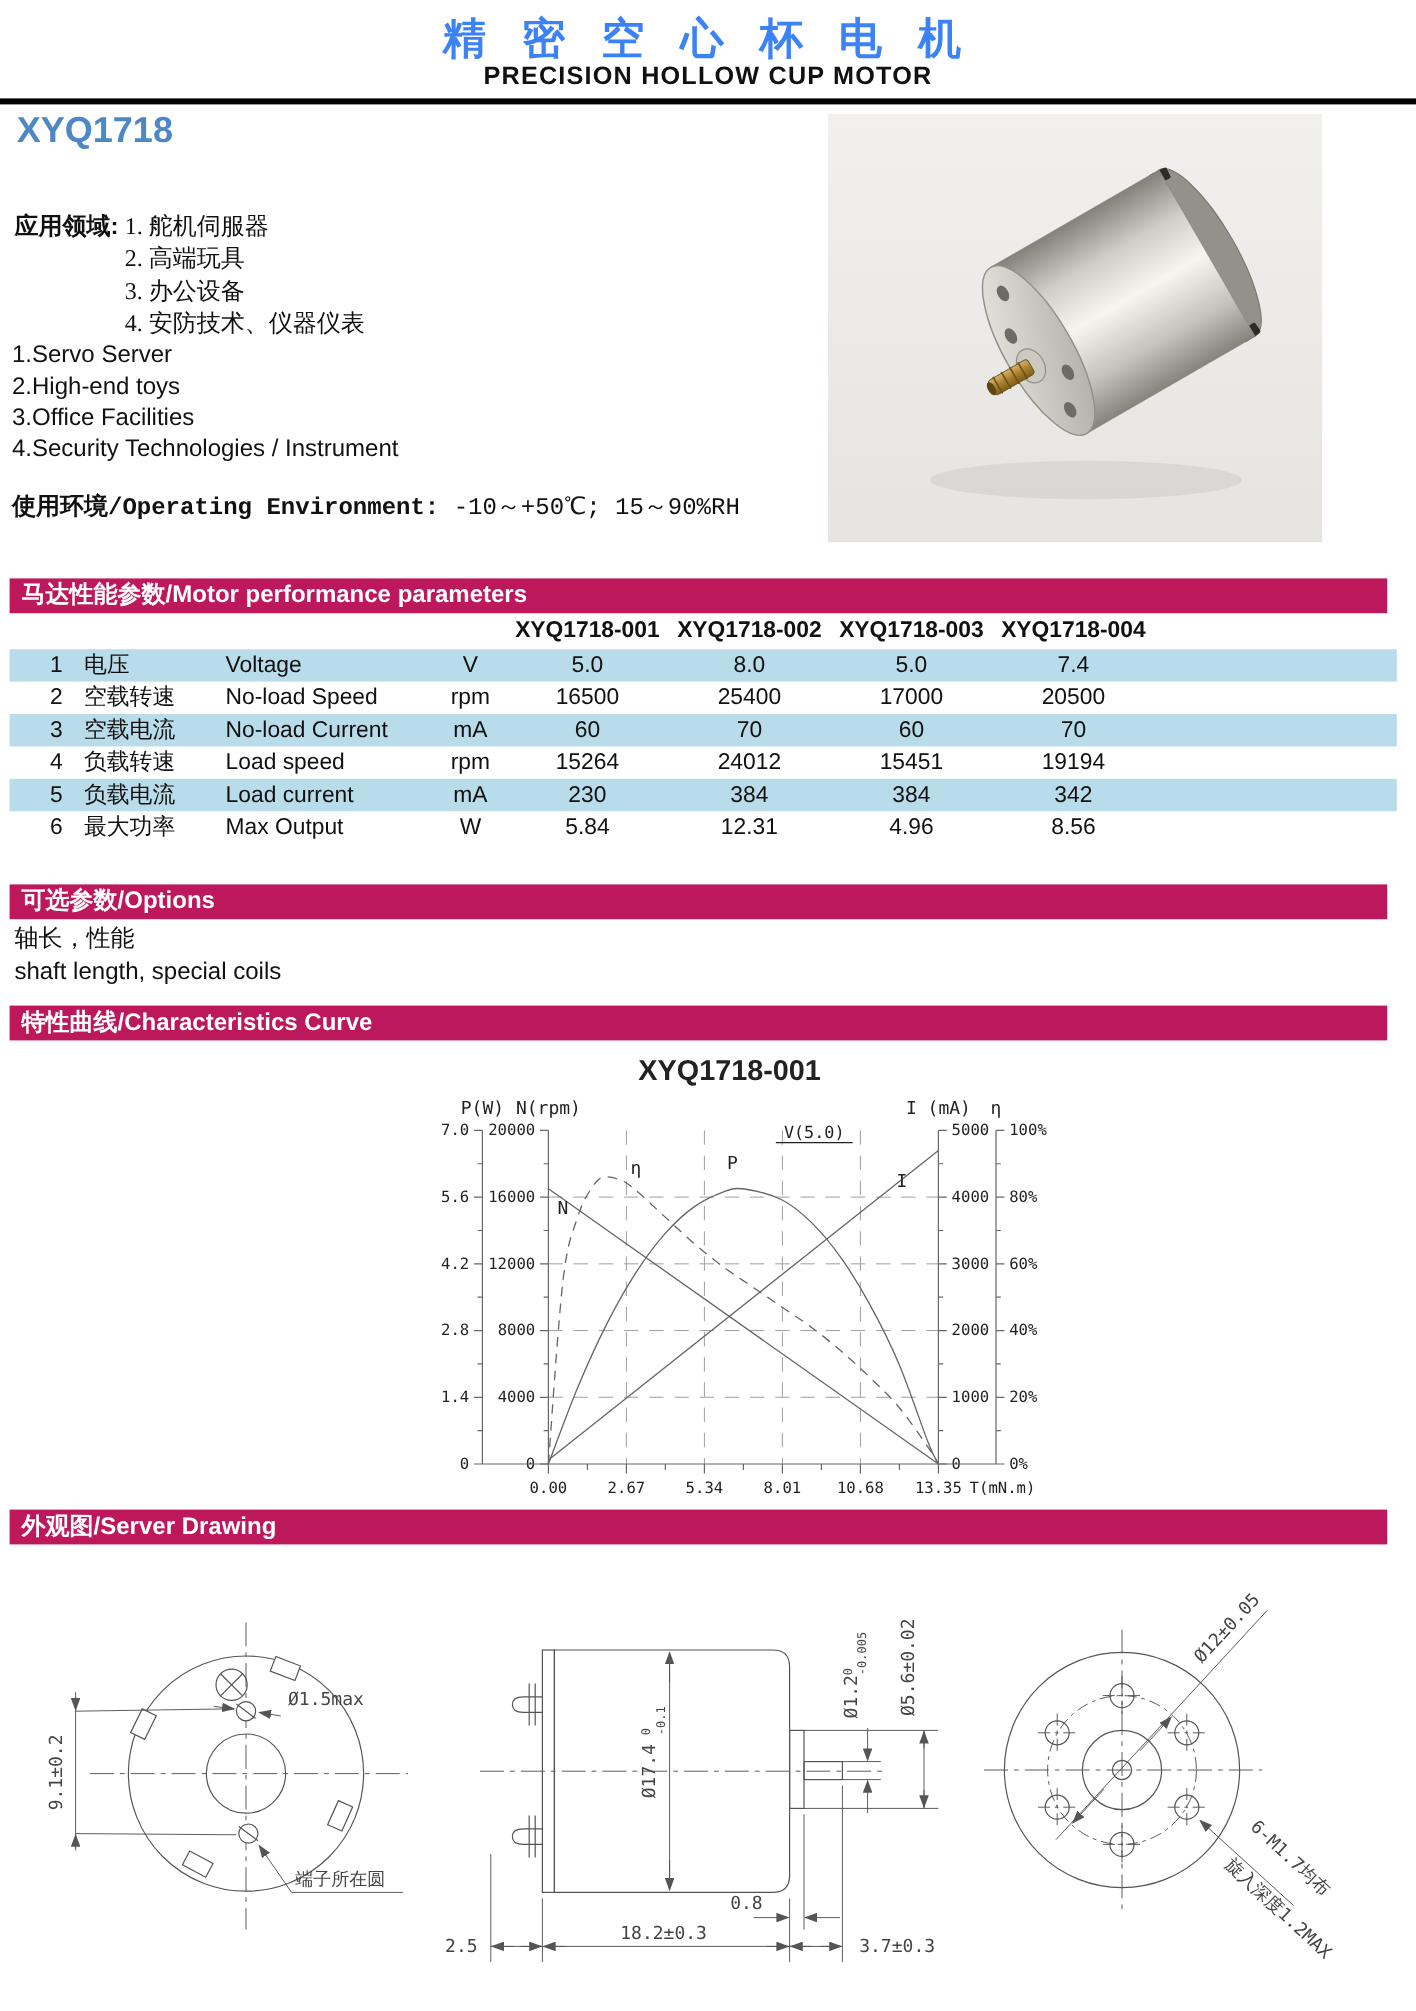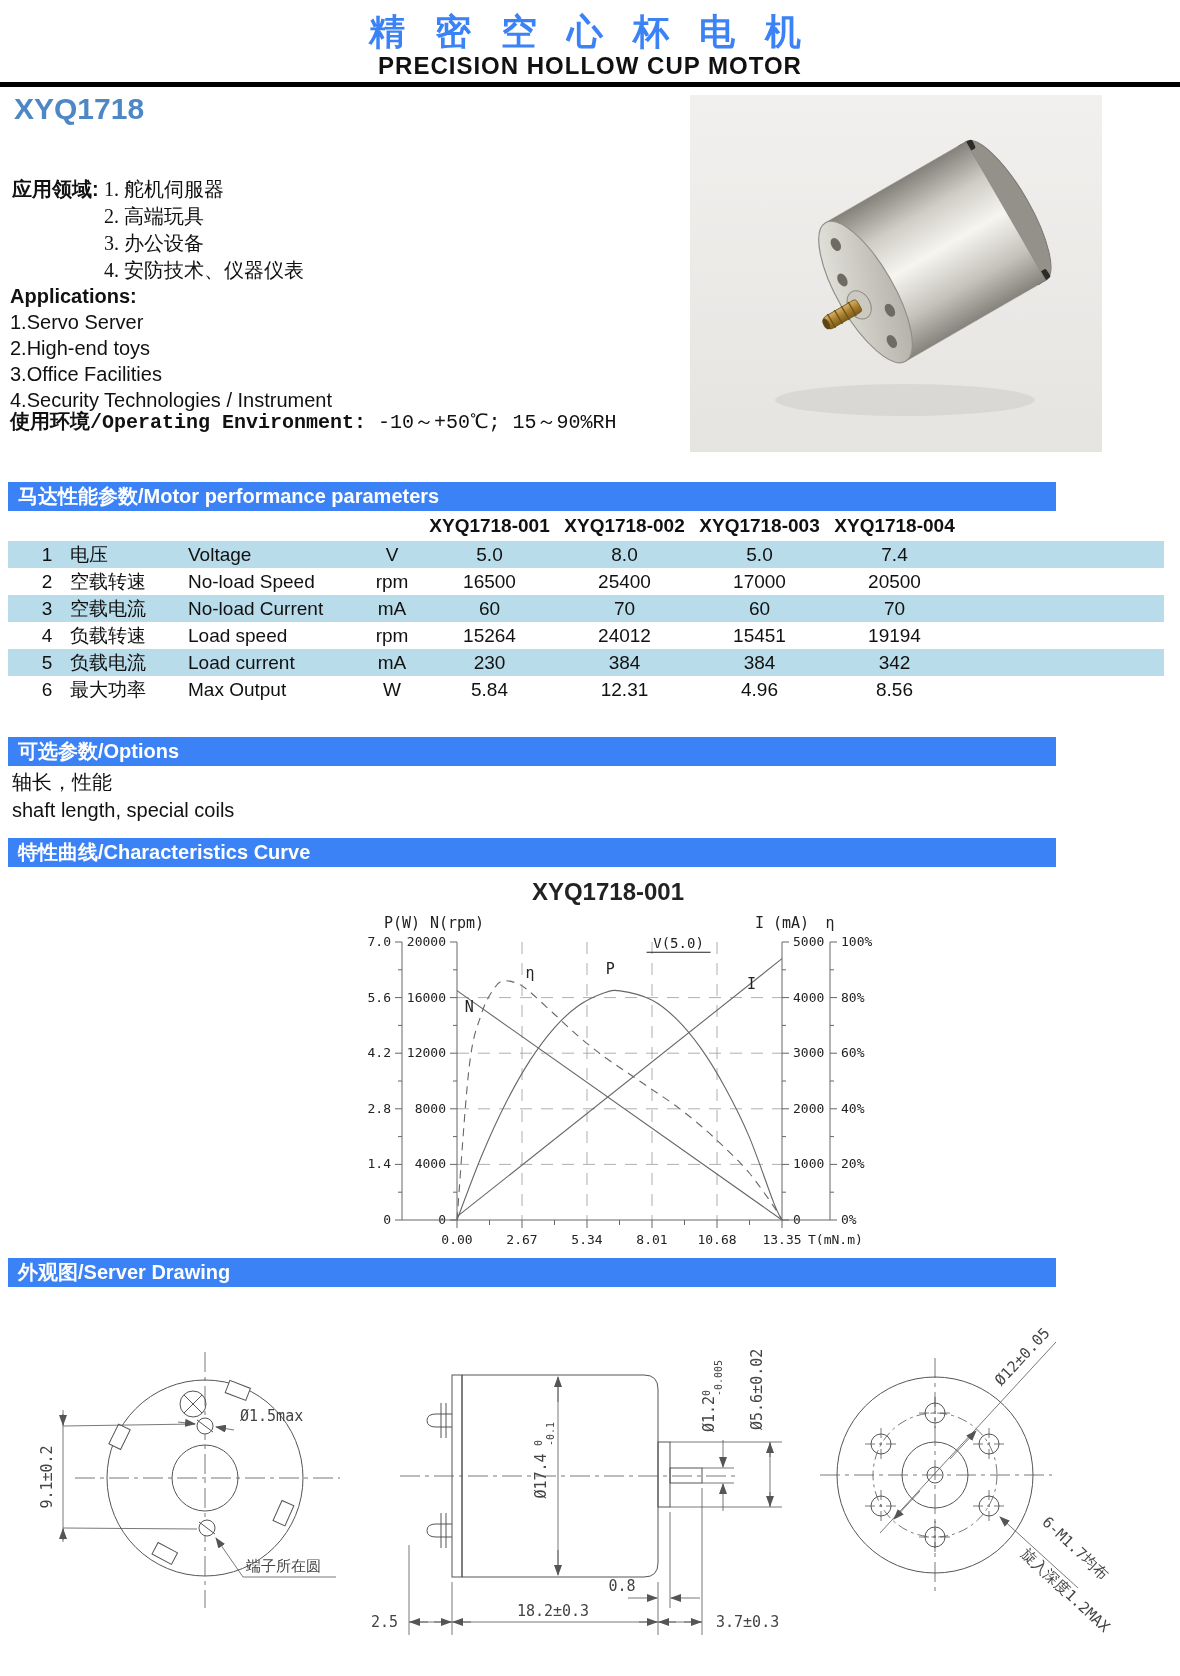--- a/index.html
+++ b/index.html
@@ -1,34 +1,34 @@
 <!DOCTYPE html>
 <html><head>
 <meta charset="utf-8">
 <style>
   html,body{margin:0;padding:0;background:#888;}
   .page{position:relative;width:1180px;height:1676px;background:#fff;margin:0 auto;
         font-family:"Liberation Sans",sans-serif;color:#111;overflow:hidden;}
   .title-cn{position:absolute;top:8px;left:0;width:100%;text-align:center;
             font-size:36px;font-weight:bold;letter-spacing:10px;color:#3b82f6;}
   .subtitle-en{position:absolute;top:52px;left:0;width:100%;text-align:center;
-               font-size:24px;font-weight:bold;letter-spacing:1px;}
+               font-size:21px;font-weight:bold;letter-spacing:1px;}
   .rule{position:absolute;top:82px;left:0;width:100%;height:5px;background:#000;}
   .model{position:absolute;top:92px;left:14px;font-size:30px;font-weight:bold;color:#4e87c5;}
   .prodname{position:absolute;top:128px;left:14px;font-size:27px;font-weight:bold;color:#4e87c5;}
   .prodname .cn{margin-right:14px;}
   .apps-cn{position:absolute;top:176px;left:12px;font-size:20px;line-height:27px;}
   .apps-cn .lbl{position:absolute;left:0;top:0;font-weight:bold;white-space:nowrap;}
   .apps-cn .items{margin-left:92px;font-family:"Liberation Serif",serif;}
   .apps-en{position:absolute;top:283px;left:10px;font-size:20px;line-height:26px;}
   .apps-en .lbl{font-weight:bold;}
   .env{position:absolute;top:408px;left:10px;font-size:20px;font-family:Liberation Mono, monospace;}
   .env .lbl{font-weight:bold;}
   .photo{position:absolute;left:690px;top:95px;width:412px;height:357px;}
-  .bar{position:absolute;left:8px;width:1048px;height:29px;background:#3b82f6;color:#fff;
+  .bar{position:absolute;left:8px;width:1148px;height:29px;background:#be185d;color:#fff;
        font-weight:bold;font-size:20px;line-height:29px;padding-left:10px;box-sizing:border-box;}
   .bar1{top:482px;} .bar2{top:737px;} .bar3{top:838px;} .bar4{top:1258px;}
   .thead{position:absolute;top:512px;left:8px;width:1156px;height:27px;display:flex;
          padding-left:414px;box-sizing:border-box;font-weight:bold;font-size:19px;line-height:27px;}
   .thead span{width:135px;text-align:center;}
   .tbody{position:absolute;top:541px;left:8px;width:1156px;}
   .trow{display:flex;height:27px;line-height:27px;font-size:19px;padding-left:16px;box-sizing:border-box;}
   .trow.alt{background:#b9dcea;}
   .c-no{width:46px;text-align:center;}
   .c-cn{width:118px;font-family:Liberation Serif, serif;}
@@ -63,21 +63,20 @@
     <span class="lbl">应用领域:</span>
     <div class="items">
       <div>1. 舵机伺服器</div>
       <div>2. 高端玩具</div>
       <div>3. 办公设备</div>
       <div>4. 安防技术、仪器仪表</div>
     </div>
   </div>
 
   <div class="apps-en">
-    <div class="lbl">Applications:</div>
     <div>1.Servo Server</div>
     <div>2.High-end toys</div>
     <div>3.Office Facilities</div>
     <div>4.Security Technologies / Instrument</div>
   </div>
 
   <div class="env">
     <span class="lbl">使用环境/Operating Environment:</span><span> -10～+50℃; 15～90%RH</span>
   </div>
 

